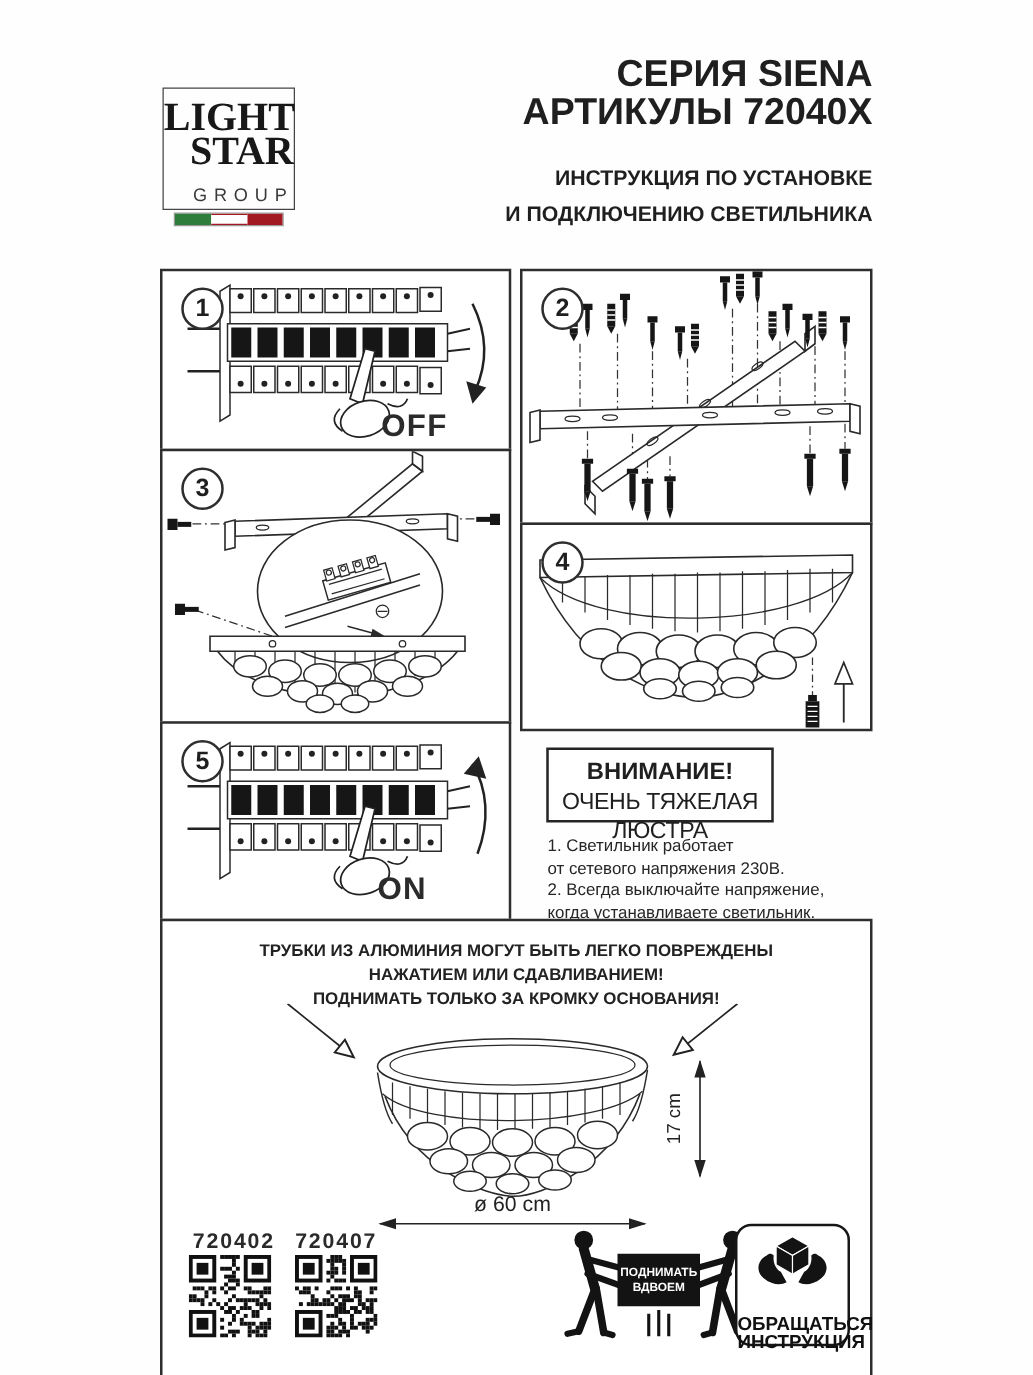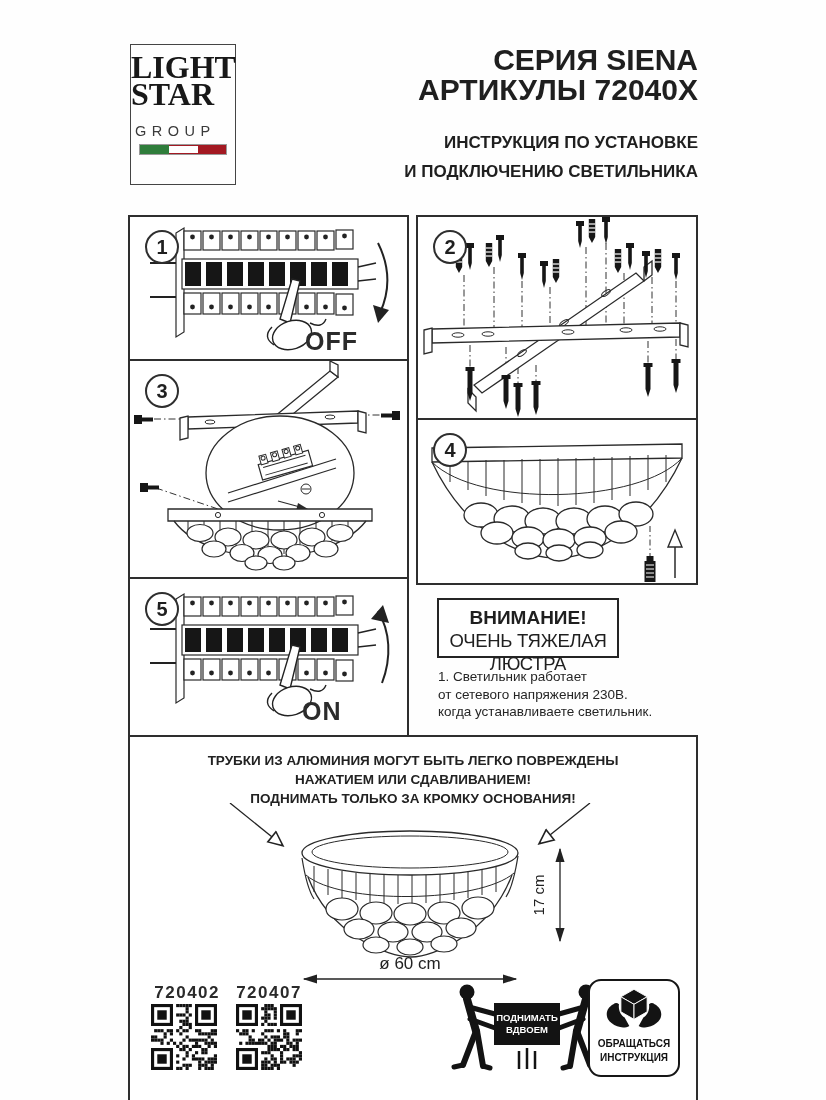--- a/index.html
+++ b/index.html
@@ -6,22 +6,22 @@
   .page{position:relative;width:826px;height:1100px;background:#fefefe;
         font-family:"Liberation Sans",sans-serif;color:#1f1f1f;overflow:hidden;}
   .panel{position:absolute;background:#fff;border:2px solid #2e2e2e;box-sizing:border-box;}
   .num-circle{position:absolute;left:15px;top:13px;width:30px;height:30px;border:2px solid #2e2e2e;
         border-radius:50%;display:flex;align-items:center;justify-content:center;
         font-size:20px;font-weight:700;background:#fff;z-index:3;}
   .ill{position:absolute;left:0;top:0;width:100%;height:100%;}
   .switch-label{position:absolute;font-size:25px;font-weight:700;letter-spacing:1px;color:#2b2b2b;}
 
   
-  .logo-box{position:absolute;left:130px;top:44px;width:106px;height:141px;border:1.5px solid #444;
-        box-sizing:border-box;text-align:left;padding-top:9px;}
+  .logo-box{position:absolute;left:130px;top:70px;width:106px;height:98px;border:1.5px solid #444;
+        box-sizing:border-box;text-align:right;padding-top:9px;}
   .logo-word{font-family:"Liberation Serif",serif;font-weight:700;font-size:32px;line-height:27px;
         letter-spacing:0px;color:#181818;}
   .logo-group{font-size:14.5px;letter-spacing:5.5px;color:#3a3a3a;margin-top:15px;margin-left:4px;}
   .flag{width:86px;height:9px;margin:5px auto 0 auto;border:1px solid #9a9a9a;display:flex;box-sizing:content-box;}
   .flag .g{width:34%;}
   .flag .w{width:33%;background:#fff;border-top:1.5px solid #a31922;border-bottom:1.5px solid #a31922;box-sizing:border-box;}
   .flag .r{width:33%;}
 
   
   .hdr{position:absolute;left:300px;top:45px;width:398px;text-align:right;font-weight:700;}
@@ -36,21 +36,21 @@
   .attn .t2{font-size:18.5px;font-weight:400;line-height:23px;letter-spacing:-0.3px;}
   .notes{position:absolute;left:438px;top:668px;width:256px;font-size:13.5px;line-height:17.5px;color:#262626;}
 
   
   .bwarn{position:absolute;left:0;top:14px;width:100%;text-align:center;font-weight:700;
          font-size:13.5px;line-height:19px;color:#222;}
   .articles{position:absolute;top:246px;font-size:17px;font-weight:700;letter-spacing:1.5px;color:#2a2a2a;}
   .qr{position:absolute;width:66px;height:66px;}
   .care-box{position:absolute;left:458px;top:242px;width:92px;height:98px;border:2.5px solid #161616;
         border-radius:13px;box-sizing:border-box;text-align:center;background:#fff;}
-  .care-box .txt{font-size:10px;font-weight:700;line-height:13.5px;color:#111;margin-top:2px;}
+  .care-box .txt{font-size:15px;font-weight:700;line-height:13.5px;color:#111;margin-top:17px;}
   svg text{font-family:"Liberation Sans",sans-serif;}
 </style>
 </head>
 <body>
 
 <div class="page">
 
   <svg width="0" height="0" style="position:absolute">
     <defs>
       <g id="bcellT">
@@ -350,20 +350,21 @@
     <div class="switch-label" style="left:172px;top:118px;">ON</div>
   </div>
 
   <div class="attn">
     <div class="t1">ВНИМАНИЕ!</div>
     <div class="t2">ОЧЕНЬ ТЯЖЕЛАЯ ЛЮСТРА</div>
   </div>
   <div class="notes">
     <div>1. Светильник работает</div>
     <div>от сетевого напряжения 230В.</div>
+    <div>2. Всегда выключайте напряжение,</div>
     <div>когда устанавливаете светильник.</div>
   </div>
 
   <div class="panel" style="left:128px;top:735px;width:570px;height:426px;">
     <div class="bwarn">
       <div>ТРУБКИ ИЗ АЛЮМИНИЯ МОГУТ БЫТЬ ЛЕГКО ПОВРЕЖДЕНЫ</div>
       <div>НАЖАТИЕМ ИЛИ СДАВЛИВАНИЕМ!</div>
       <div>ПОДНИМАТЬ ТОЛЬКО ЗА КРОМКУ ОСНОВАНИЯ!</div>
     </div>
 

